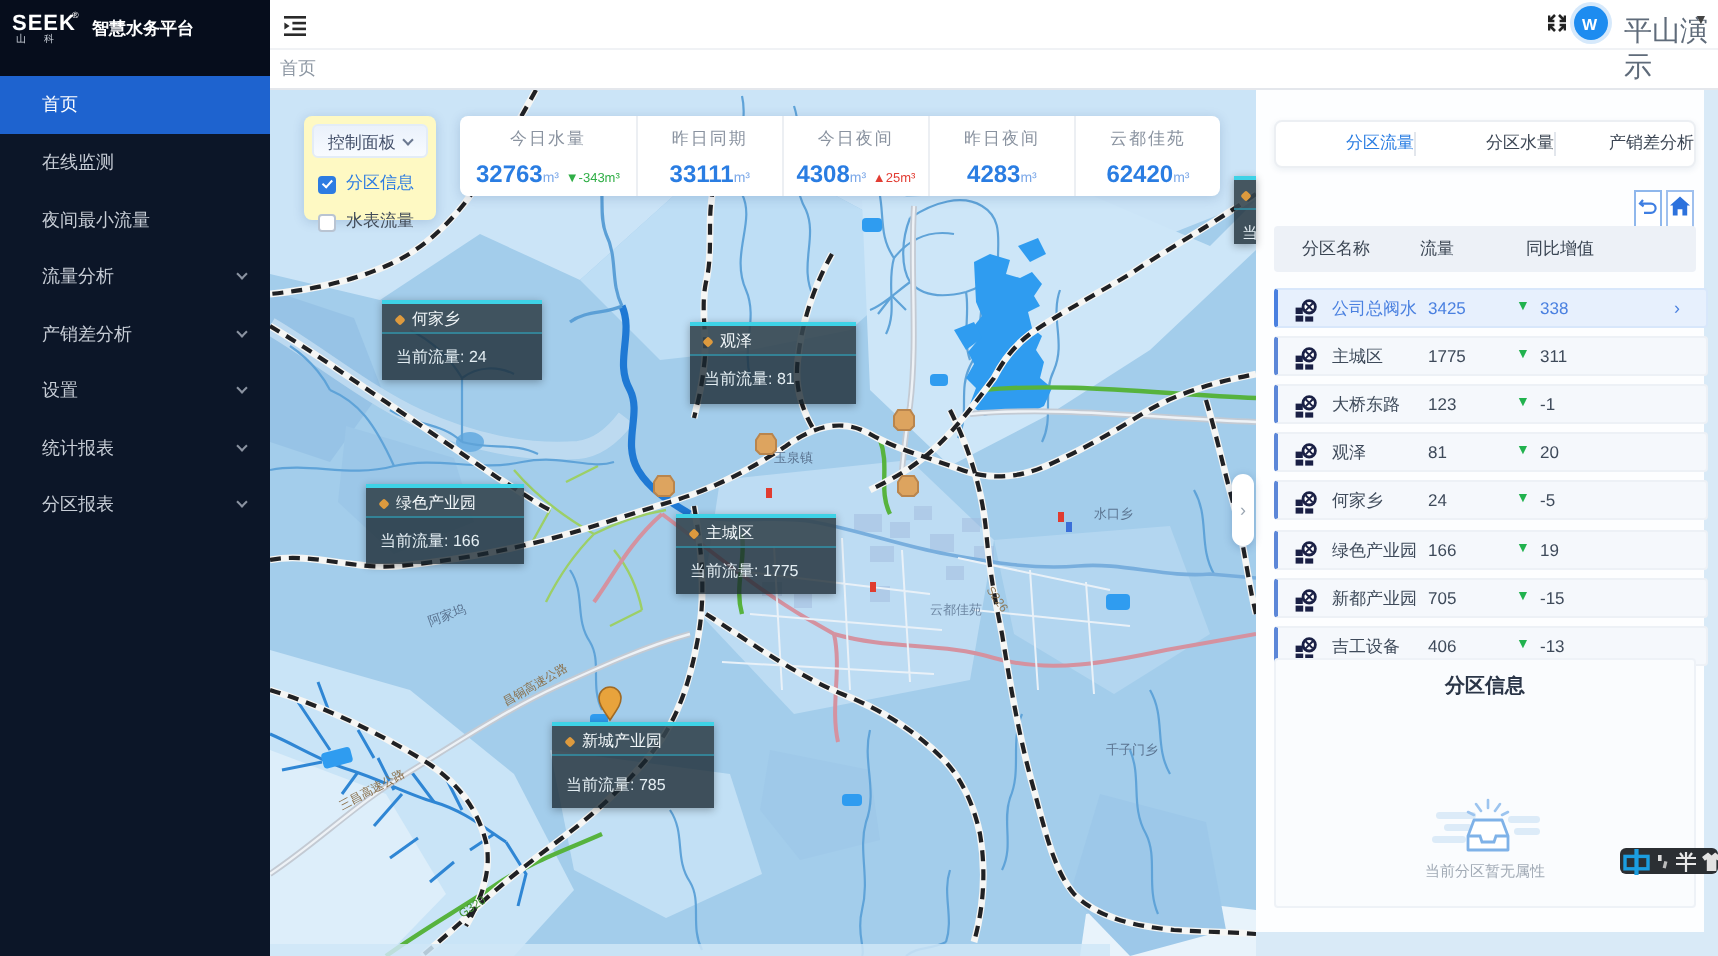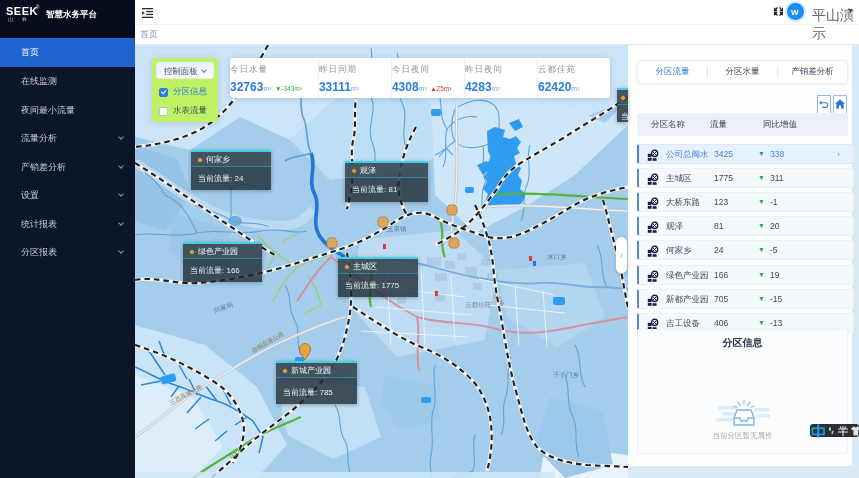--- a/index.html
+++ b/index.html
@@ -12,43 +12,43 @@
 #menu .mi .chev{position:absolute;right:12px;top:0;color:#8b93a1;font-size:8px}
 #menu .active{background:#1e63cf;color:#fff}
 .cv{display:inline-block;width:4px;height:4px;border-right:1px solid #8b93a1;border-bottom:1px solid #8b93a1;transform:rotate(45deg);vertical-align:2px}
 .ck{position:absolute;left:1.4px;top:1.8px;width:5px;height:2.5px;border-left:1.4px solid #fff;border-bottom:1.4px solid #fff;transform:rotate(-48deg)}
 
 #header{left:135px;top:0;width:724px;height:45px;background:#fff;border-bottom:1px solid #e4e7ec}
 
 #map{left:135px;top:45px;width:493px;height:433px;overflow:hidden;background:#aed2ee}
 
 #stats{left:230px;top:58px;width:380px;height:40px;background:#fff;border-radius:4px;box-shadow:0 1px 6px rgba(20,60,120,.18);display:flex;z-index:30}
-#stats .col{flex:1;position:relative;padding-top:6px}
+#stats .col{flex:1;text-align:center;position:relative;padding-top:6px}
 #stats .col+.col{border-left:1px solid #eceff3}
 #stats .lb{font-size:8.5px;color:#8a93a0;letter-spacing:1px}
 #stats .vl{font-size:12px;font-weight:bold;color:#2a7de2;margin-top:4px;white-space:nowrap}
 #stats .u{font-size:7px;font-weight:normal;color:#7aa7e8}
 #stats .dn{color:#2fae46;font-size:6.5px;font-weight:normal}
 #stats .up{color:#e23d33;font-size:6.5px;font-weight:normal}
 
-#cpanel{left:152px;top:58px;width:66px;height:64px;background:#bef264;border-radius:4px;box-shadow:0 1px 6px rgba(20,60,120,.18);z-index:31}
+#cpanel{left:152px;top:58px;width:66px;height:52px;background:#fef9c3;border-radius:4px;box-shadow:0 1px 6px rgba(20,60,120,.18);z-index:31}
 #cpanel .hd{margin:4px;height:17px;line-height:17px;text-align:center;font-size:8.5px;color:#44506a;background:linear-gradient(#eaf1fb,#f8fbff);border:1px solid #e3ecf7;border-radius:3px}
 #cpanel .row{font-size:8.5px;color:#424c59;margin:7px 0 0 7px;display:flex;align-items:center}
 #cpanel .cb{position:relative;width:9px;height:9px;border:1px solid #b9c4d2;border-radius:2px;background:#fff;margin-right:5px}
 #cpanel .cb.on{background:#2d7ce2;border-color:#2d7ce2;color:#fff;font-size:8px;line-height:9px;text-align:center}
 #cpanel .row.sel{color:#2d7ce2}
 
 .tip{position:absolute;border-top:2px solid #3ed2e6;background:rgba(24,38,48,.78);z-index:20;box-shadow:0 1px 4px rgba(0,0,0,.3)}
 .tip .th{height:15px;line-height:16px;background:rgba(74,92,102,.5);border-bottom:1px solid rgba(48,145,168,.75);color:#f2f7f9;font-size:8px;padding-left:7px;white-space:nowrap}
 .tip .th .dot{display:inline-block;width:4px;height:4px;background:#dd9a3e;border-radius:1px;transform:rotate(45deg);margin-right:4px}
 .tip .tb{color:#e4eef3;font-size:8px;padding:6px 0 0 7px;white-space:nowrap}
 
 #rpanel{left:628px;top:45px;width:224px;height:421px;background:#fdfeff}
 #tabs{left:637px;top:60px;width:211px;height:24px;background:#fff;border:1px solid #eceff3;border-radius:4px;box-shadow:0 1px 3px rgba(20,60,120,.08);display:flex;align-items:center;z-index:5}
-#tabs .tab{flex:1;text-align:center;font-size:8.5px;color:#3c4654;white-space:nowrap}
+#tabs .tab{flex:1;text-align:right;font-size:8.5px;color:#3c4654;white-space:nowrap}
 #tabs .tab.on{color:#2a7de2}
 #tabs .sep{width:1px;height:12px;background:#e2e6ec}
 #btn-undo{left:817px;top:95px;background:#fff;border:1px solid #8fb7ec}
 #btn-home{left:833px;top:95px;background:#fff;border:1px solid #9fc0ee}
 #thead{left:637px;top:113px;width:211px;height:23px;background:#edf1f7;border-radius:2px;font-size:8.5px;color:#3a4553;line-height:23px}
 #thead span{position:absolute}
 .trow{position:absolute;left:637px;width:217px;height:20px;background:#f5f8fc;border:1px solid #edf1f6;border-left:2px solid #5c87d8;border-radius:2px;font-size:8.5px;color:#3e4a5a;line-height:18px}
 .trow.hl{background:#e7f0fd;border-color:#d8e7fb;border-left-color:#4a80e0;color:#4a80e0}
 .trow .nm{position:absolute;left:27px;top:0;white-space:nowrap}
 .trow .vv{position:absolute;left:75px;top:0}

